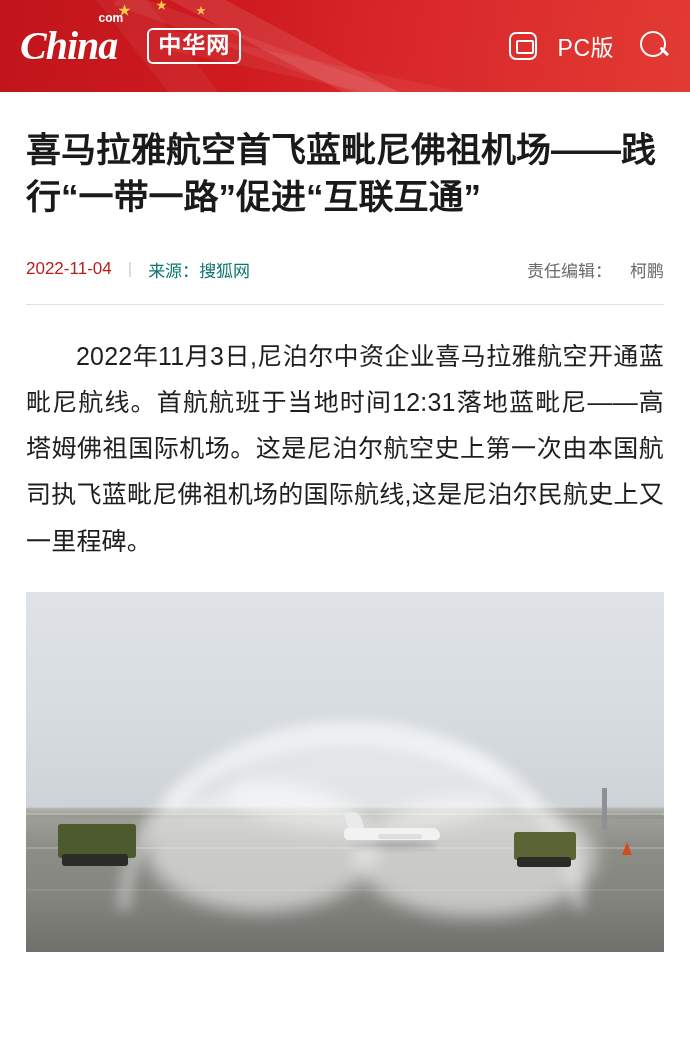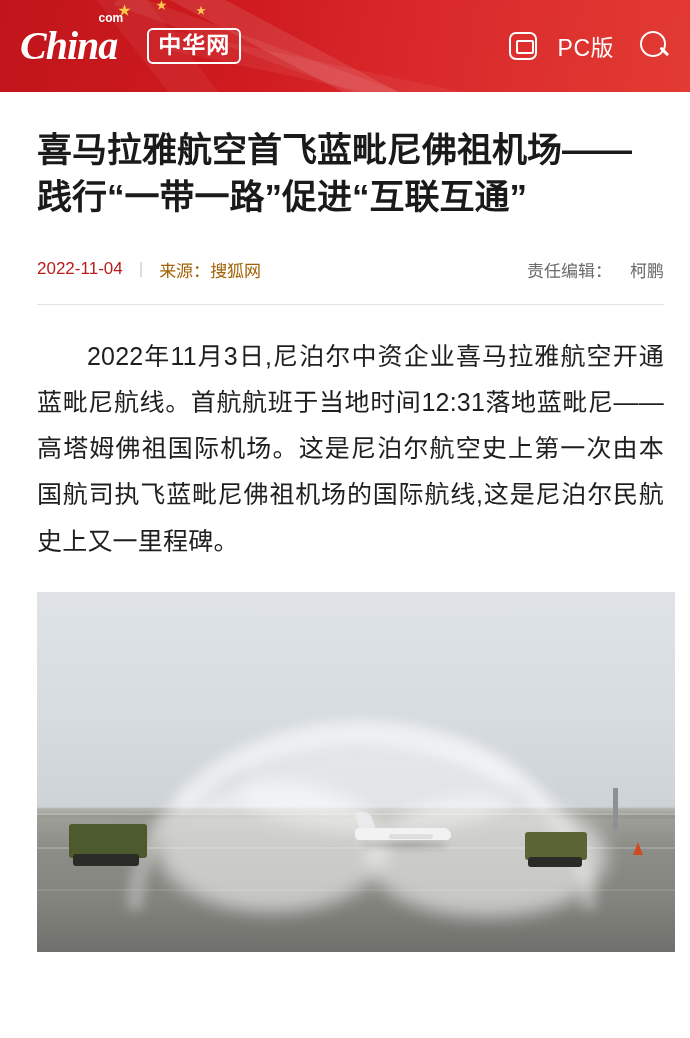--- a/index.html
+++ b/index.html
@@ -143,21 +143,21 @@
     position: absolute;
     left: 19px; top: 19px;
     width: 11px; height: 2.5px;
     background: #fff;
     transform: rotate(45deg);
     border-radius: 2px;
   }
 
   
   .article {
-    padding: 34px 26px 0 37px;
+    padding: 34px 26px 0 26px;
   }
   .headline {
     font-family: "Liberation Sans", sans-serif;
     font-weight: bold;
     font-size: 35px;
     line-height: 1.35;
     color: #1a1a1a;
     letter-spacing: 0px;
   }
   .meta {
@@ -167,21 +167,21 @@
     font-size: 17px;
     color: #6b6b6b;
     padding-bottom: 22px;
     border-bottom: 1px solid #e2e2e2;
   }
   .meta-date { color: #b91c1c; }
   .meta-sep {
     color: #cfcfcf;
     margin: 0 16px;
   }
-  .meta-source { color: #a16207; }
+  .meta-source { color: #0f766e; }
   .meta-right {
     margin-left: auto;
     display: flex;
     align-items: center;
     gap: 18px;
     color: #6b6b6b;
   }
 
   .body-text {
     margin-top: 28px;

